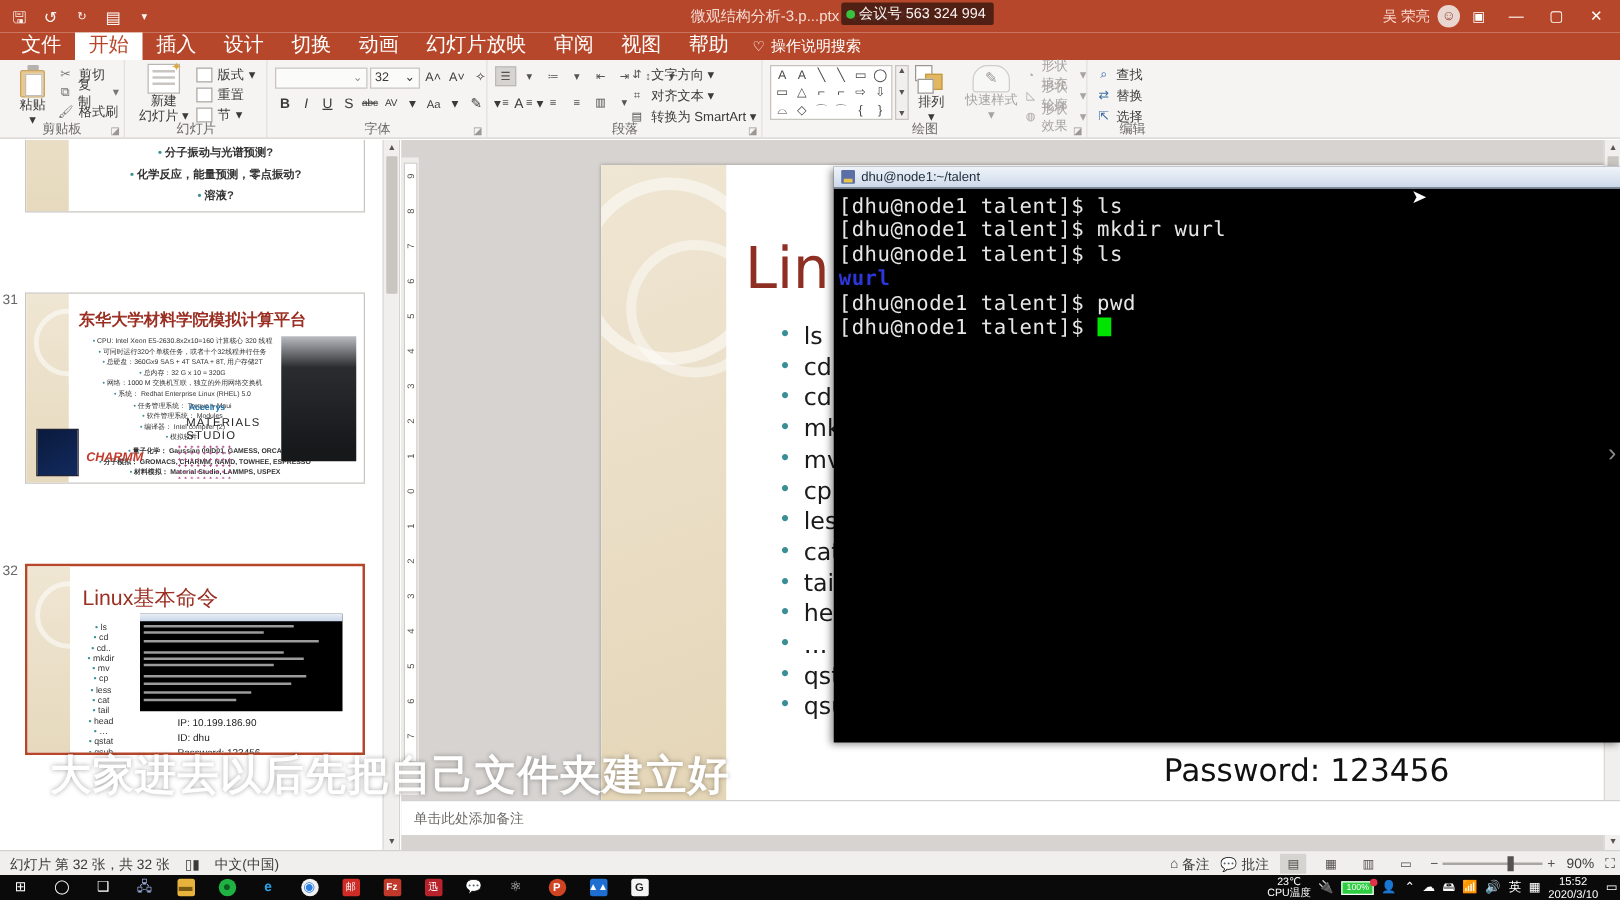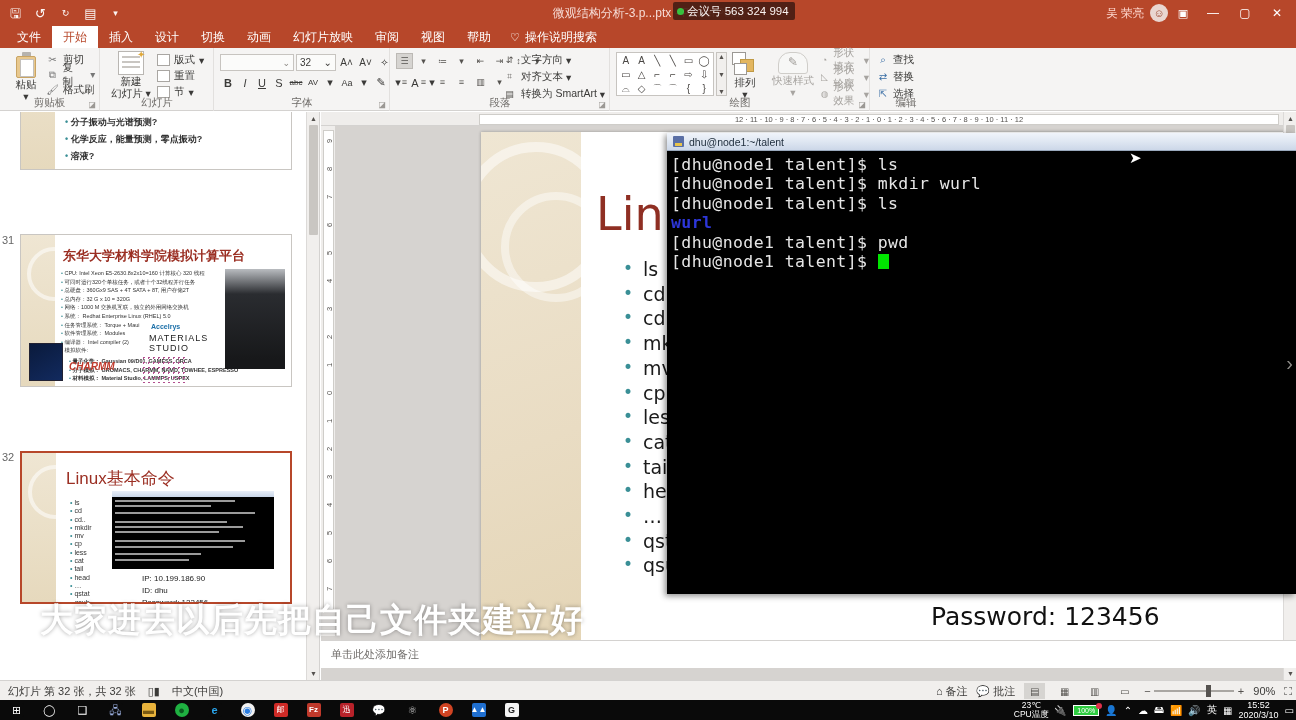--- a/index.html
+++ b/index.html
@@ -35,21 +35,21 @@
   .user-name { font-size:11.5px; color:#ffdad2; margin-right:4px; }
   .avatar { width:18px;height:18px;border-radius:50%;background:#e9d6d1;color:#9b4730;
     display:flex;align-items:center;justify-content:center;font-size:11px; }
   .winbtn { width:30px;height:26px;display:flex;align-items:center;justify-content:center;
     font-size:12px;color:#fff; }
   .ribbon-disp { width:26px;height:26px;display:flex;align-items:center;justify-content:center;font-size:11px;color:#fff; }
 
   
   .tabbar { position:absolute; left:0; top:26px; width:1296px; height:22px; background:#b7472a; }
   .tabs { display:flex; height:22px; align-items:flex-end; padding-left:6px; }
-  .tab { height:22px; line-height:22px; padding:0 11px; color:#fff; font-size:12px; white-space:nowrap; }
+  .tab { height:22px; line-height:22px; padding:0 11px; color:#fff; font-size:16px; white-space:nowrap; }
   .tab.active { background:#fff; color:#b7472a; }
   .tellme { display:flex;align-items:center;gap:5px;height:22px;padding:0 8px;color:#fff;font-size:12px; }
   .bulb { font-size:11px; }
   .share-btn { position:absolute; right:6px; top:28px; height:18px; display:flex; align-items:center;
     gap:4px; color:#fff; font-size:11.5px; }
 
   
   .ribbon { position:absolute; left:0; top:48px; width:1296px; height:63px; background:#f5f4f3;
     border-bottom:1px solid #d4d2d0; }
   .grp { position:absolute; top:0; height:63px; border-right:1px solid #e2e0de; }
@@ -129,21 +129,21 @@
     border-right:1px solid #d4d2d0; overflow:hidden; }
   .thumb{ position:absolute; left:20px; width:272px; background:#fff; }
   .thumb .num{ position:absolute; left:-18px; top:0; font-size:11px; color:#666; }
   .slide-mini{ width:272px; height:153px; background:#fff; border:1px solid #c9c6c2; position:relative; overflow:hidden;}
   .slide-mini.selected{ border:2px solid #b7472a; }
   .mini-side{ position:absolute; left:0; top:0; width:34px; height:100%;
     background:linear-gradient(180deg,#efe6d3,#e6d9bd); }
   .mini-side:after{ content:""; position:absolute; left:6px; top:12px; width:46px;height:46px;border-radius:50%;
     border:4px solid rgba(255,255,255,.55); }
   .mini-title{ position:absolute; font-weight:bold; color:#9b2f23; }
-  .mini-bul{ position:absolute; font-size:5.5px; color:#333; line-height:8.6px; }
+  .mini-bul{ position:absolute; font-size:5.5px; color:#333; line-height:8.6px;text-align:center; }
   .mini-bul div:before{ content:"• "; color:#3a8f96; }
   .mini-term{ position:absolute; background:#000; }
   .mini-term .bar{ position:absolute;left:0;top:0;width:100%;height:6px;
     background:linear-gradient(180deg,#e8eef7,#c9d6e8); }
   .mini-term .ln{ position:absolute; left:3px; height:1.5px; background:#cfcfcf; opacity:.75; }
   .mini-info{ position:absolute; font-size:8px; color:#222; line-height:12px; }
 
   
   .editarea{ position:absolute; left:321px; top:112px; width:975px; height:568px; background:#d6d3d0; }
   .hruler{ position:absolute; left:0; top:0; width:975px; height:14px; background:#efedeb;
@@ -586,23 +586,20 @@
 
     <div class="vscroll" style="right:0; top:0; height:568px;">
       <span class="ar" style="top:0">▲</span>
       <div class="thumbbar" style="top:13px; height:110px;"></div>
       <span class="ar" style="bottom:0">▼</span>
     </div>
   </div>
 
   <div class="editarea">
 
-    <div class="hruler">
-      <div class="bar">12  ·  11  ·  10  ·  9  ·  8  ·  7  ·  6  ·  5  ·  4  ·  3  ·  2  ·  1  ·  0  ·  1  ·  2  ·  3  ·  4  ·  5  ·  6  ·  7  ·  8  ·  9  ·  10  ·  11  ·  12</div>
-    </div>
 
     <div class="vruler">
       <div class="bar">
         <div class="vtick" style="top:6px">9</div>
         <div class="vtick" style="top:34px">8</div>
         <div class="vtick" style="top:62px">7</div>
         <div class="vtick" style="top:90px">6</div>
         <div class="vtick" style="top:118px">5</div>
         <div class="vtick" style="top:146px">4</div>
         <div class="vtick" style="top:174px">3</div>

